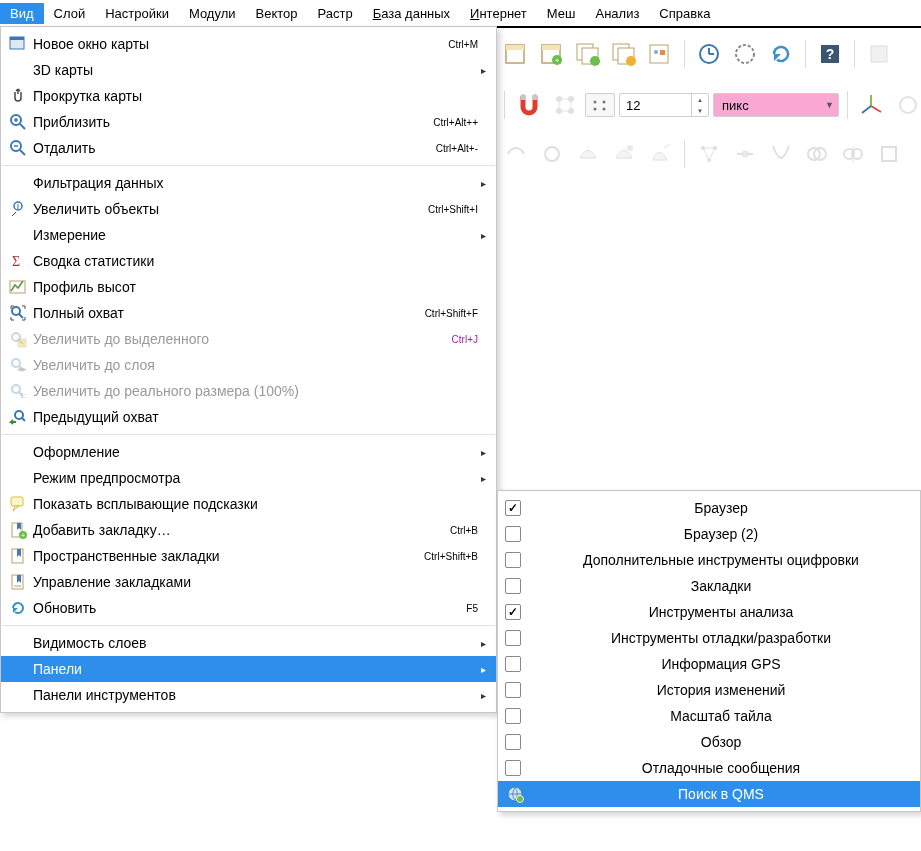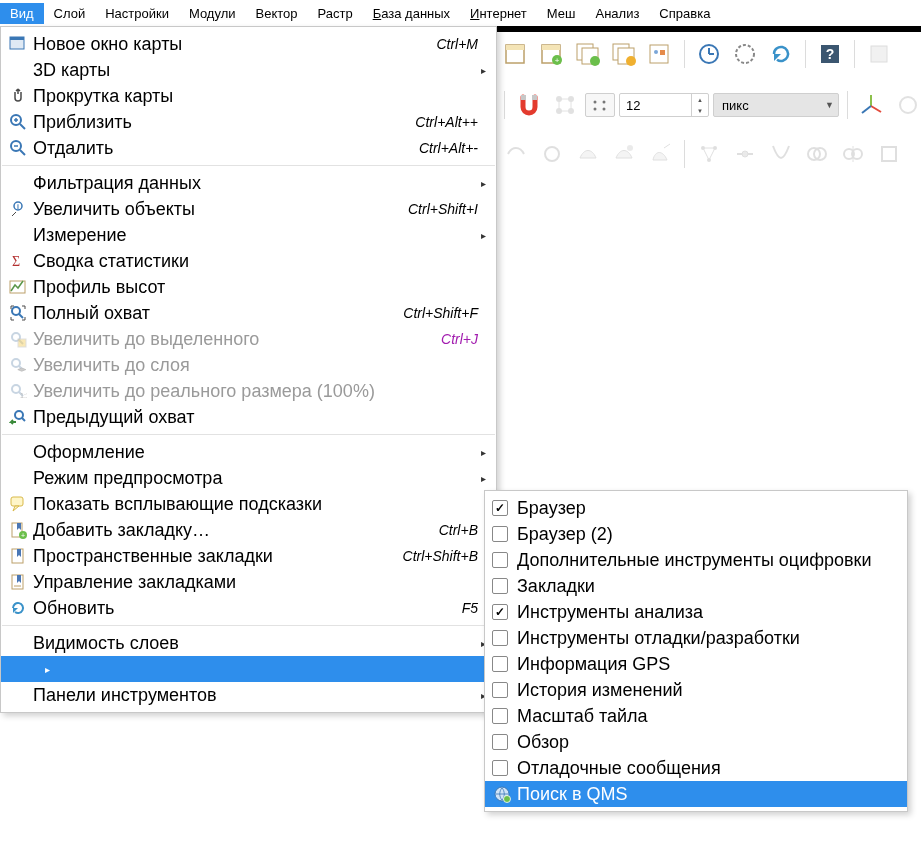--- a/index.html
+++ b/index.html
@@ -12,21 +12,21 @@
     background: #ffffff;
     color: #000;
     overflow: hidden;
     position: relative;
   }
   .menubar {
     display: flex;
     align-items: center;
     height: 26px;
     padding-left: 0;
-    border-bottom: 6px solid #000000;
+    border-bottom: 2px solid #000000;
     background: #fff;
     font-size: 13px;
   }
   .menubar .item {
     padding: 3px 10px;
     cursor: default;
     white-space: nowrap;
   }
   .menubar .item .ul {
     text-decoration: underline;
@@ -58,21 +58,21 @@
     display:inline-flex; align-items:center;
     border:1px solid #cfcfcf; height:22px; background:#fff;
     border-radius:2px; width:88px;
     font-size:13px;
   }
   .spinner .num{flex:1;padding:0 6px;}
   .spinner .arrows{width:16px;display:flex;flex-direction:column;border-left:1px solid #cfcfcf;}
   .spinner .arrows span{font-size:6px;height:11px;display:flex;align-items:center;justify-content:center;color:#555;}
   .combo {
     display:inline-flex;align-items:center;justify-content:space-between;
-    border:1px solid #cfcfcf;height:22px;background:#e5e5e5;border-radius:2px;
+    border:1px solid #cfcfcf;height:22px;background:#f9a8d4;border-radius:2px;
     width:112px;padding:0 4px 0 8px;font-size:13px;
   }
   .combo .arr{font-size:9px;color:#555;}
   
   .menu {
     position:absolute;
     background:#fff;
     border:1px solid #c8c8c8;
     box-shadow: 3px 3px 6px rgba(0,0,0,0.18);
     padding:4px 0;
@@ -86,37 +86,37 @@
     white-space:nowrap;
   }
   .menu .mi.hl{ background:#2e8eec; color:#fff; }
   .menu .mi.disabled { color:#9a9a9a; }
   .menu .icon{
     width:22px;height:22px;
     display:flex;align-items:center;justify-content:center;
     margin-right:4px;
     flex-shrink:0;
   }
-  .menu .label{flex:1;font-size:18px;}
-  .menu .shortcut{color:#000;font-size:14px;margin-left:24px;padding-right:10px;font-style:italic;}
+  .menu .label{flex:1;font-size:14px;}
+  .menu .shortcut{color:#000;font-size:10px;margin-left:24px;padding-right:10px;}
   .menu .mi.disabled .shortcut{color:#a21caf;}
   .menu .sub-arrow{font-size:10px;margin-left:12px;margin-right:2px;color:#333;}
   .menu .mi.hl .sub-arrow{color:#fff;}
   .menu .sep{height:1px;background:#e2e2e2;margin:4px 1px;}
   
   .chk{
     width:14px;height:14px;border:1.5px solid #888;border-radius:2px;
     display:inline-flex;align-items:center;justify-content:center;
     margin-right:4px;flex-shrink:0;background:#fff;
   }
   .chk.checked::after{
     content:"✓";font-size:12px;line-height:12px;color:#000;font-weight:bold;
   }
   #menu-view{ top:26px; left:0; width:495px; }
-  #submenu-panels{ top:490px; left:484px; width:422px; }
+  #submenu-panels{ top:490px; left:497px; width:422px;text-align:center; }
 </style>
 </head>
 <body>
 
 <div class="menubar">
   <div class="item active"><span>Вид</span></div>
   <div class="item"><span>Слой</span></div>
   <div class="item"><span>Настройки</span></div>
   <div class="item"><span>Модули</span></div>
   <div class="item"><span>Вектор</span></div>
@@ -519,20 +519,21 @@
       <span class="shortcut">F5</span>
     </div>
     <div class="sep"></div>
     <div class="mi">
       <span class="icon"></span>
       <span class="label">Видимость слоев</span>
       <span class="sub-arrow">▸</span>
     </div>
     <div class="mi hl">
       <span class="icon"></span>
+      <span class="label">Панели</span>
       <span class="sub-arrow">▸</span>
     </div>
     <div class="mi">
       <span class="icon"></span>
       <span class="label">Панели инструментов</span>
       <span class="sub-arrow">▸</span>
     </div>
   </div>
 
 <div id="submenu-panels" class="menu">

